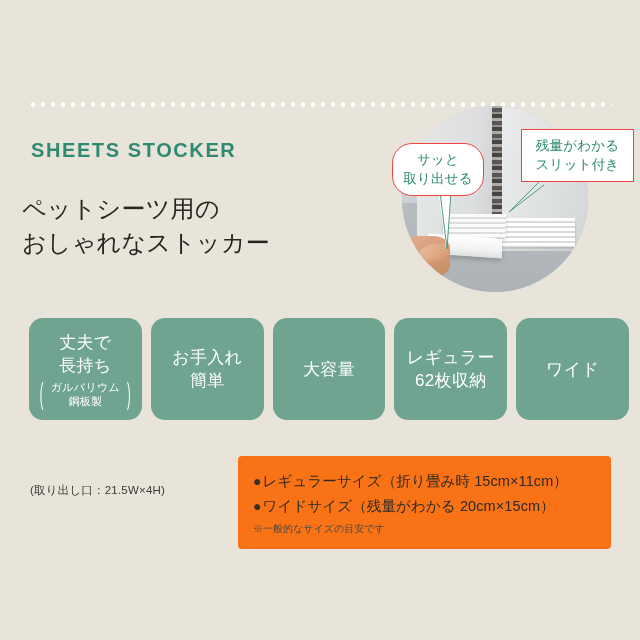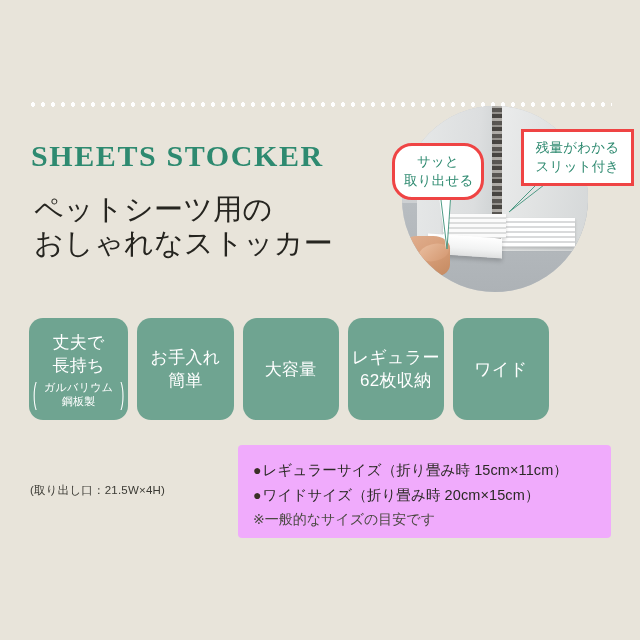--- a/index.html
+++ b/index.html
@@ -32,32 +32,31 @@
     background-size: 10px 5px;
     background-repeat: repeat-x;
     background-position: 0 50%;
   }
 
   
   .title {
     position: absolute;
     left: 31px;
     top: 139px;
-    font-size: 30px;
+    font-size: 20px;
     font-weight: bold;
     letter-spacing: 1.6px;
     color: #2e8a70;
     white-space: nowrap;
-    font-family: Liberation Serif, serif;
   }
   .subtitle {
     position: absolute;
-    left: 34px;
+    left: 22px;
     top: 192px;
-    font-size: 29px;
+    font-size: 24px;
     line-height: 34px;
     color: #262520;
     letter-spacing: 0.3px;
   }
   .subtitle div { white-space: nowrap; }
 
   
   .photo-circle {
     position: absolute;
     left: 402px;
@@ -144,21 +143,21 @@
     width: 16%; height: 9%;
     background: linear-gradient(150deg, #e9bd9e 0%, #d49871 100%);
     border-radius: 50%;
     transform: rotate(-12deg);
   }
 
   
   .callout {
     position: absolute;
     background: #ffffff;
-    border: 3px solid #ef4444;
+    border: 1px solid #ef4444;
     color: #2e8a70;
     font-size: 13.5px;
     line-height: 19px;
     text-align: center;
     letter-spacing: .2px;
     padding: 6px 9px 7px;
     box-sizing: border-box;
   }
   .callout div { white-space: nowrap; }
   #callout-left  { left: 392px; top: 143px; width: 92px; border-radius: 20px; }
@@ -168,21 +167,21 @@
     position: absolute;
     overflow: visible;
     pointer-events: none;
   }
 
   
   .badges {
     position: absolute;
     left: 29px;
     top: 318px;
-    width: 520px;
+    width: 600px;
     height: 102px;
     display: flex;
     gap: 9px;
   }
   .badge {
     flex: 1 1 0;
     background: #6fa491;
     border-radius: 14px;
     color: #ffffff;
     display: flex;
@@ -226,46 +225,47 @@
     line-height: 17px;
     color: #3b3a34;
     letter-spacing: .2px;
   }
   .spec div { white-space: nowrap; }
 
   
   .info-panel {
     position: absolute;
     left: 238px;
-    top: 445px;
+    top: 456px;
     width: 373px;
     height: 93px;
-    background: #f0abfc;
+    background: #f97316;
     border-radius: 4px;
     box-sizing: border-box;
     padding: 13px 0 0 15px;
   }
   .info-line {
     font-size: 14.5px;
     line-height: 25px;
     color: #2b2a25;
     white-space: nowrap;
     letter-spacing: .1px;
   }
   .info-line .bullet {
     color: #3a2f26;
     font-size: 14px;
     margin-right: 1px;
   }
   .info-note {
-    font-size: 14px;
+    font-size: 10px;
     line-height: 18px;
     color: #4a4941;
     white-space: nowrap;
     margin-top: 2px;
+    font-family: Liberation Mono, monospace;
   }
 </style>
 </head>
 <body>
 
 <div id="page">
 
   <div class="dotted-divider"></div>
 
   <div class="title">SHEETS STOCKER</div>
@@ -339,18 +339,18 @@
 
   <div class="spec">
     <div>(取り出し口：21.5W×4H)</div>
   </div>
 
   <div class="info-panel">
     <div class="info-line">
       <span class="bullet">●</span><span>レギュラーサイズ（折り畳み時 15cm×11cm）</span>
     </div>
     <div class="info-line">
-      <span class="bullet">●</span><span>ワイドサイズ（折り畳み時 20cm×15cm）</span>
+      <span class="bullet">●</span><span>ワイドサイズ（残量がわかる 20cm×15cm）</span>
     </div>
     <div class="info-note">※一般的なサイズの目安です</div>
   </div>
 
 </div>
 
 </body></html>

